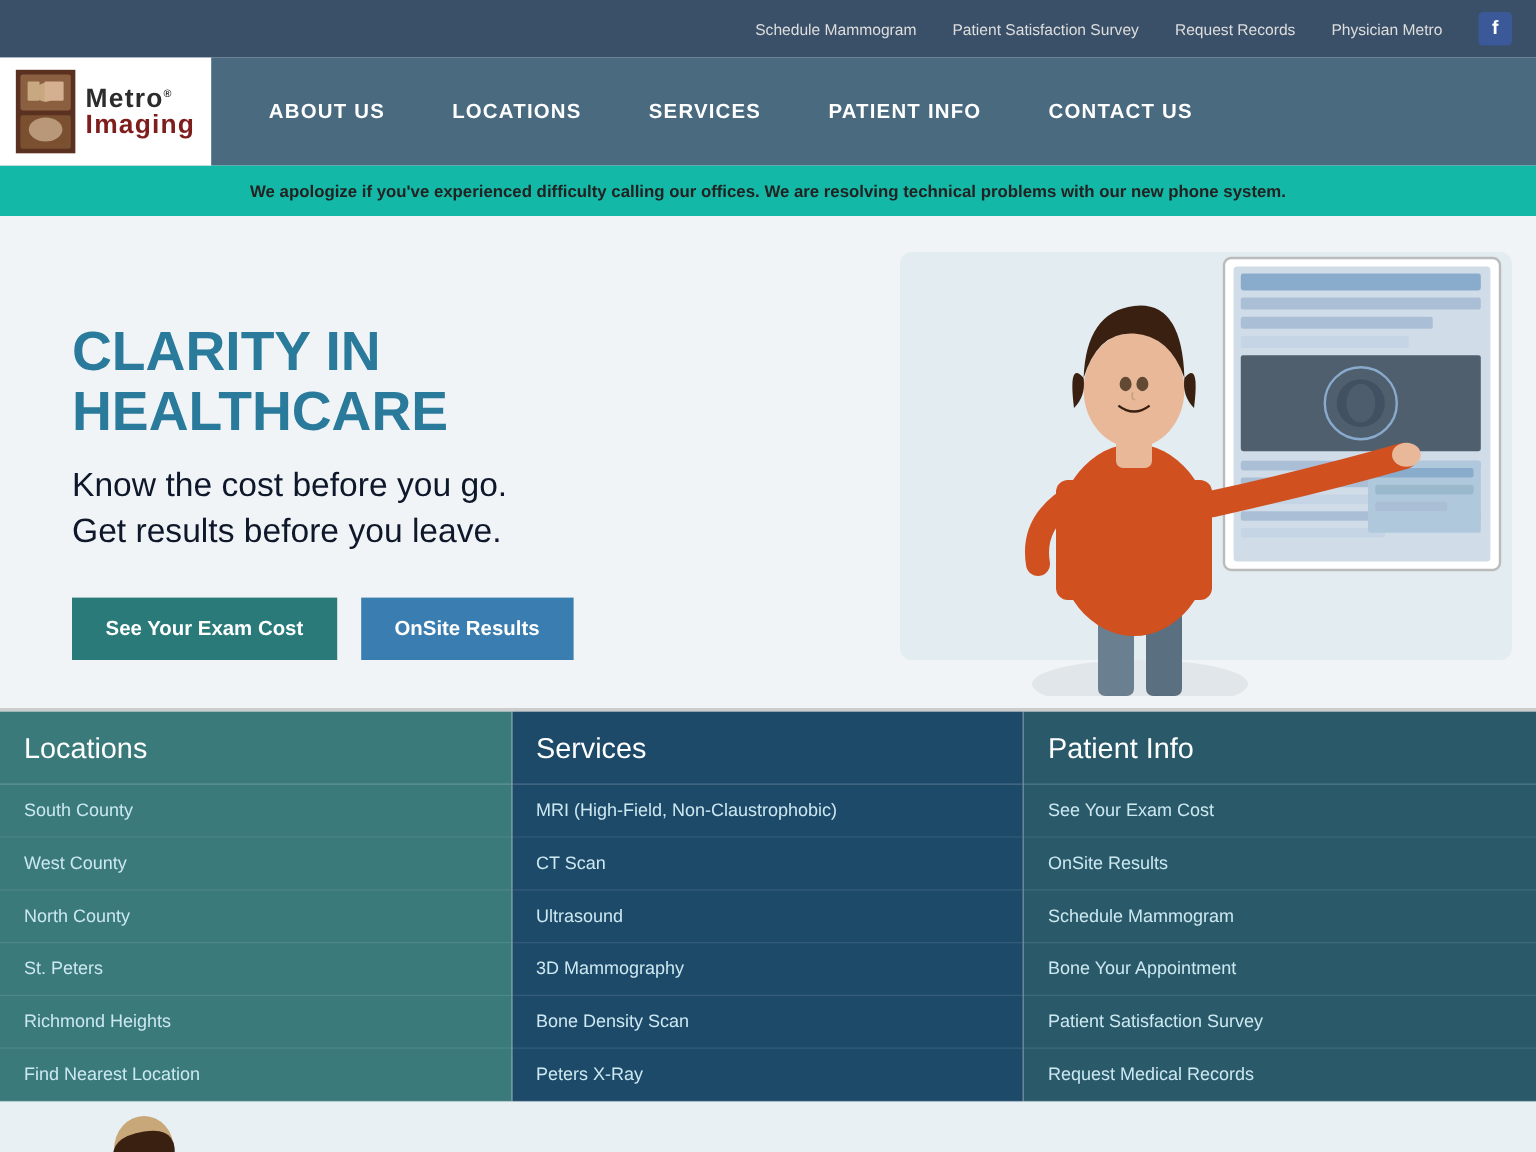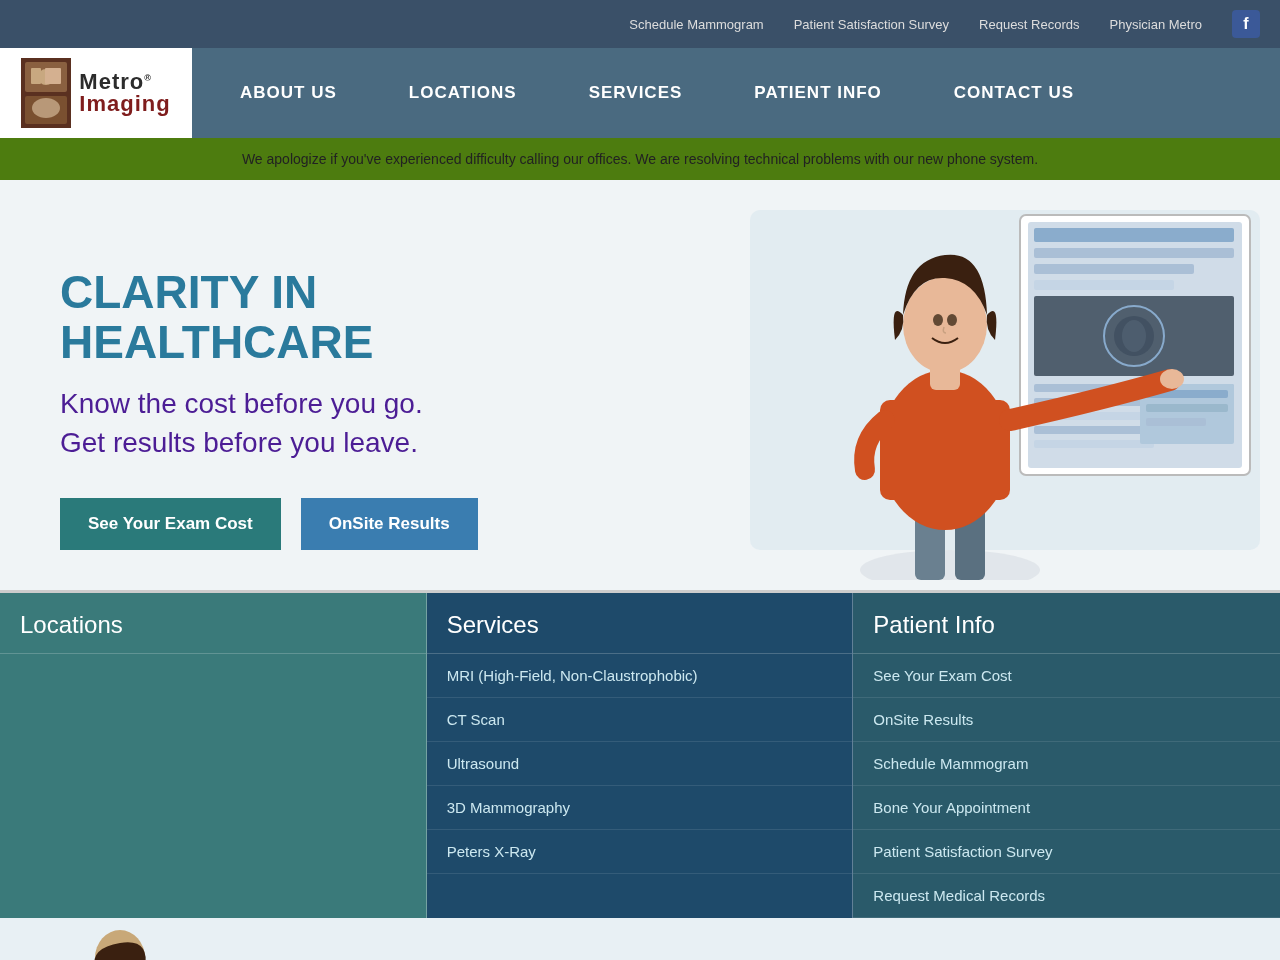--- a/index.html
+++ b/index.html
@@ -37,21 +37,21 @@
     }
 
     
     .header {
       display: flex;
       align-items: stretch;
       background-color: #4a6a80;
     }
     .logo-area {
       background: white;
-      width: 192px;
+      width: 176px;
       min-height: 90px;
       display: flex;
       align-items: center;
       justify-content: center;
       padding: 10px 15px;
       flex-shrink: 0;
     }
     .logo-inner {
       display: flex;
       align-items: center;
@@ -83,44 +83,44 @@
     .logo-text .registered {
       font-size: 9px;
       vertical-align: super;
     }
 
     .main-nav {
       display: flex;
       align-items: center;
       flex: 1;
       padding: 0 20px;
-      gap: 16px;
+      gap: 0;
     }
     .nav-item {
       color: white;
       text-decoration: none;
       font-size: 17px;
       font-weight: bold;
       letter-spacing: 1px;
       padding: 0 28px;
       cursor: pointer;
       height: 100%;
       display: flex;
       align-items: center;
       transition: background 0.2s;
     }
 
     
     .alert-banner {
-      background: #4d7c0f;
+      background: #14b8a6;
       text-align: center;
       padding: 10px 20px;
       font-size: 14px;
       color: #222;
-      font-weight: 400;
+      font-weight: 700;
       line-height: 1.6;
     }
 
     
     .hero {
       background: #f0f4f6;
       min-height: 410px;
       display: flex;
       align-items: flex-end;
       position: relative;
@@ -134,21 +134,21 @@
     }
     .hero-title {
       font-size: 46px;
       font-weight: bold;
       color: #2a7a9c;
       line-height: 1.1;
       margin-bottom: 16px;
     }
     .hero-subtitle {
       font-size: 28px;
-      color: #4c1d95;
+      color: #0f172a;
       line-height: 1.4;
       margin-bottom: 36px;
     }
     .hero-buttons {
       display: flex;
       gap: 20px;
     }
     .btn-teal {
       background: #2a7a7a;
       color: white;
@@ -355,29 +355,38 @@
 
       <path d="M224,127 Q222,133 226,133" stroke="#c8a080" stroke-width="1.5" fill="none"></path>
     </svg>
   </div>
 </div>
 
 <div class="bottom-grid">
 
   <div class="grid-col col-teal">
     <div class="col-header">Locations</div>
+    <div class="col-items">
+      <a>South County</a>
+      <a>West County</a>
+      <a>North County</a>
+      <a>St. Peters</a>
+      <a>Richmond Heights</a>
+      <a>Find Nearest Location</a>
+    </div>
   </div>
 
   <div class="grid-col col-navy">
     <div class="col-header">Services</div>
     <div class="col-items">
       <a>MRI (High-Field, Non-Claustrophobic)</a>
       <a>CT Scan</a>
       <a>Ultrasound</a>
       <a>3D Mammography</a>
+      <a>Bone Density Scan</a>
       <a>Peters X-Ray</a>
     </div>
   </div>
 
   <div class="grid-col col-dark-teal">
     <div class="col-header">Patient Info</div>
     <div class="col-items">
       <a>See Your Exam Cost</a>
       <a>OnSite Results</a>
       <a>Schedule Mammogram</a>

